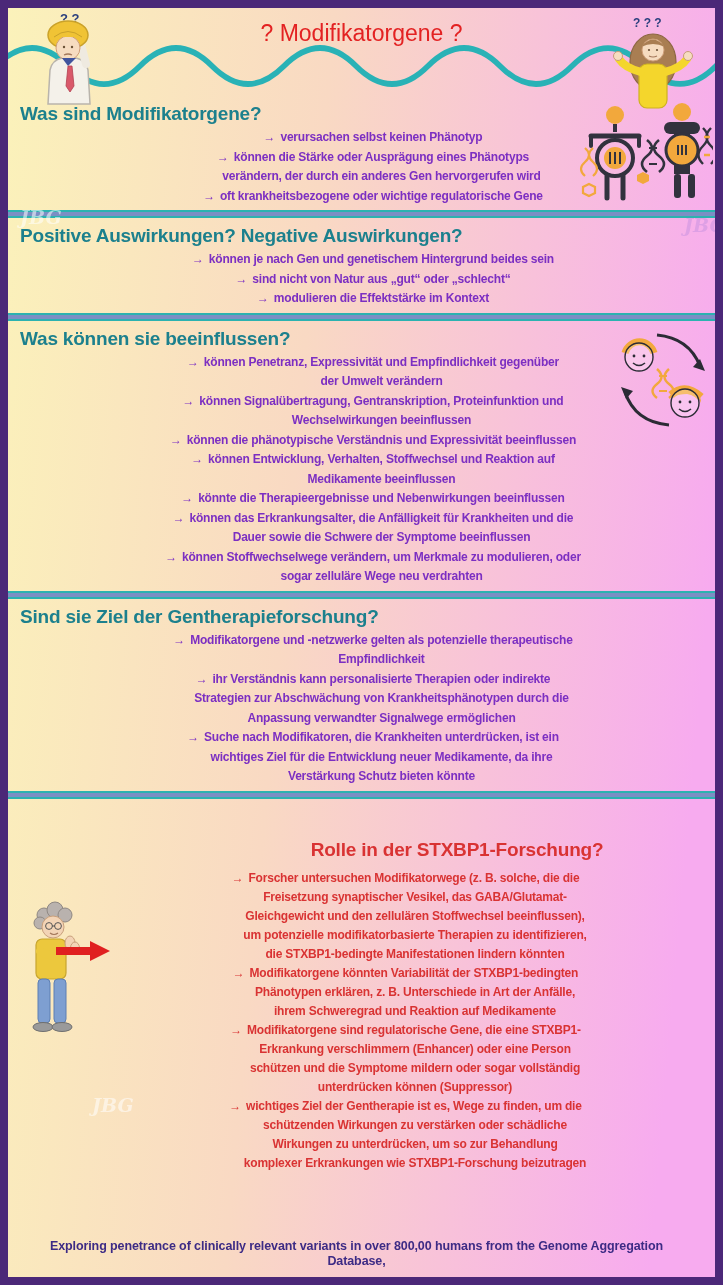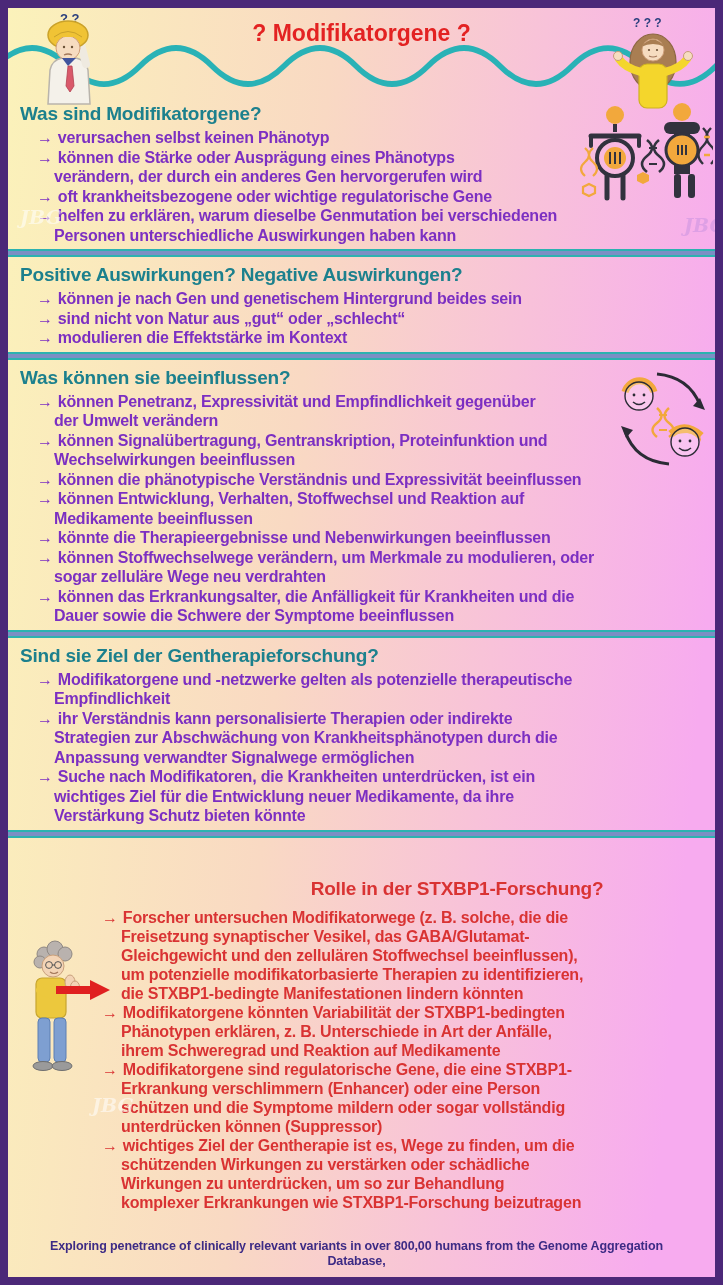--- a/index.html
+++ b/index.html
@@ -9,33 +9,33 @@
     position:relative; width:723px; height:1285px; overflow:hidden;
     border:8px solid #4b2878;
     background:linear-gradient(95deg,#fbf2ba 0%, #f9d9c3 40%, #f7abef 92%);
     display:flex; flex-direction:column;
   }
   
   .hdr { position:relative; height:88px; flex:none; }
   .wave { position:absolute; left:0; top:0; }
   .title {
     position:relative; z-index:3; text-align:center; padding-top:12px;
-    font-size:23px; font-weight:bold; color:#e32222; letter-spacing:0;
+    font-size:23px; font-weight:normal; color:#e32222; letter-spacing:0;
   }
   .doodle-left  { position:absolute; left:16px; top:2px;  z-index:2; }
   .doodle-right { position:absolute; right:16px; top:6px; z-index:2; }
   
   .divider { flex:none; height:8px; background:#7b8fc4;
     border-top:2.5px solid #2cb2b0; border-bottom:2.5px solid #2cb2b0; }
   
   .sec { position:relative; flex:none; padding:5px 6px 4px 10px; }
   .sec-h { font-size:19px; font-weight:bold; color:#1c808d; margin:2px 0 3px 2px; letter-spacing:-0.2px; }
   .bullets { list-style:none; }
-  .bullet { font-size:16px; font-weight:bold; line-height:19.5px; letter-spacing:-0.2px;
-            color:#7c2fc2; padding-left:36px; text-indent:-17px; }
+  .bullet { font-size:12px; font-weight:bold; line-height:19.5px; letter-spacing:-0.2px;
+            color:#7c2fc2; padding-left:36px; text-indent:-17px;text-align:center; }
   .arrow { margin-right:5px; font-weight:bold; }
   .btext { white-space:pre-line; }
   .pad-after { }
   .sec-icon { position:absolute; pointer-events:none; }
   .icon-s1 { right:2px; top:4px; }
   .icon-s3 { right:2px; top:4px; }
   
   .sec5 { padding-top:12px; }
   .sec5 .sec-h { color:#d93333; text-align:center; padding-left:185px; font-size:19px; margin-bottom:8px;margin-top:28px; }
   .sec5 .bullets { margin-left:84px; }
@@ -99,22 +99,20 @@
     </svg>
   </header>
 
   <section class="sec">
     <h2 class="sec-h">Was sind Modifikatorgene?</h2>
     <ul class="bullets">
       <li class="bullet"><span class="arrow">→</span><span class="btext">verursachen selbst keinen Phänotyp</span></li>
       <li class="bullet"><span class="arrow">→</span><span class="btext">können die Stärke oder Ausprägung eines Phänotyps
 verändern, der durch ein anderes Gen hervorgerufen wird</span></li>
       <li class="bullet"><span class="arrow">→</span><span class="btext">oft krankheitsbezogene oder wichtige regulatorische Gene</span></li>
-      <li class="bullet"><span class="arrow">→</span><span class="btext">helfen zu erklären, warum dieselbe Genmutation bei verschiedenen
-Personen unterschiedliche Auswirkungen haben kann</span></li>
     </ul>
     <svg class="sec-icon icon-s1" width="134" height="106" viewBox="0 0 134 106">
 
       <circle cx="36" cy="15" r="9" fill="#f2a83c"></circle>
       <path d="M36,24 V32" stroke="#32323e" stroke-width="4"></path>
       <path d="M12,36 H60" stroke="#32323e" stroke-width="5" stroke-linecap="round"></path>
       <path d="M12,38 V46 M60,38 V46" stroke="#32323e" stroke-width="4" stroke-linecap="round"></path>
       <circle cx="36" cy="58" r="18" fill="none" stroke="#32323e" stroke-width="4"></circle>
       <circle cx="36" cy="58" r="11" fill="#f2a83c"></circle>
       <path d="M31,52 V64 M36,52 V64 M41,52 V64" stroke="#32323e" stroke-width="2"></path>
@@ -157,24 +155,24 @@
     <h2 class="sec-h">Was können sie beeinflussen?</h2>
     <ul class="bullets">
       <li class="bullet"><span class="arrow">→</span><span class="btext">können Penetranz, Expressivität und Empfindlichkeit gegenüber
 der Umwelt verändern</span></li>
       <li class="bullet"><span class="arrow">→</span><span class="btext">können Signalübertragung, Gentranskription, Proteinfunktion und
 Wechselwirkungen beeinflussen</span></li>
       <li class="bullet"><span class="arrow">→</span><span class="btext">können die phänotypische Verständnis und Expressivität beeinflussen</span></li>
       <li class="bullet"><span class="arrow">→</span><span class="btext">können Entwicklung, Verhalten, Stoffwechsel und Reaktion auf
 Medikamente beeinflussen</span></li>
       <li class="bullet"><span class="arrow">→</span><span class="btext">könnte die Therapieergebnisse und Nebenwirkungen beeinflussen</span></li>
+      <li class="bullet"><span class="arrow">→</span><span class="btext">können das Erkrankungsalter, die Anfälligkeit für Krankheiten und die
+Dauer sowie die Schwere der Symptome beeinflussen</span></li>
       <li class="bullet"><span class="arrow">→</span><span class="btext">können Stoffwechselwege verändern, um Merkmale zu modulieren, oder
 sogar zelluläre Wege neu verdrahten</span></li>
-      <li class="bullet"><span class="arrow">→</span><span class="btext">können das Erkrankungsalter, die Anfälligkeit für Krankheiten und die
-Dauer sowie die Schwere der Symptome beeinflussen</span></li>
     </ul>
     <svg class="sec-icon icon-s3" width="100" height="108" viewBox="0 0 100 108">
       <path d="M12,28 a15,15 0 0 1 29,0" fill="none" stroke="#f2a83c" stroke-width="7"></path>
       <circle cx="26" cy="32" r="14" fill="rgba(255,255,255,0.25)" stroke="#2b2b35" stroke-width="1.4"></circle>
       <circle cx="21" cy="31" r="1.4" fill="#2b2b35"></circle>
         <circle cx="31" cy="31" r="1.4" fill="#2b2b35"></circle>
       <path d="M20,38 q6,5 12,0" fill="none" stroke="#2b2b35" stroke-width="1.6"></path>
       <path d="M44,10 q32,3 43,31" fill="none" stroke="#2b2b35" stroke-width="3"></path>
       <polygon points="87,34 92,46 80,42" fill="#2b2b35"></polygon>
       <path d="M56,100 q-34,-3 -44,-33" fill="none" stroke="#2b2b35" stroke-width="3"></path>

